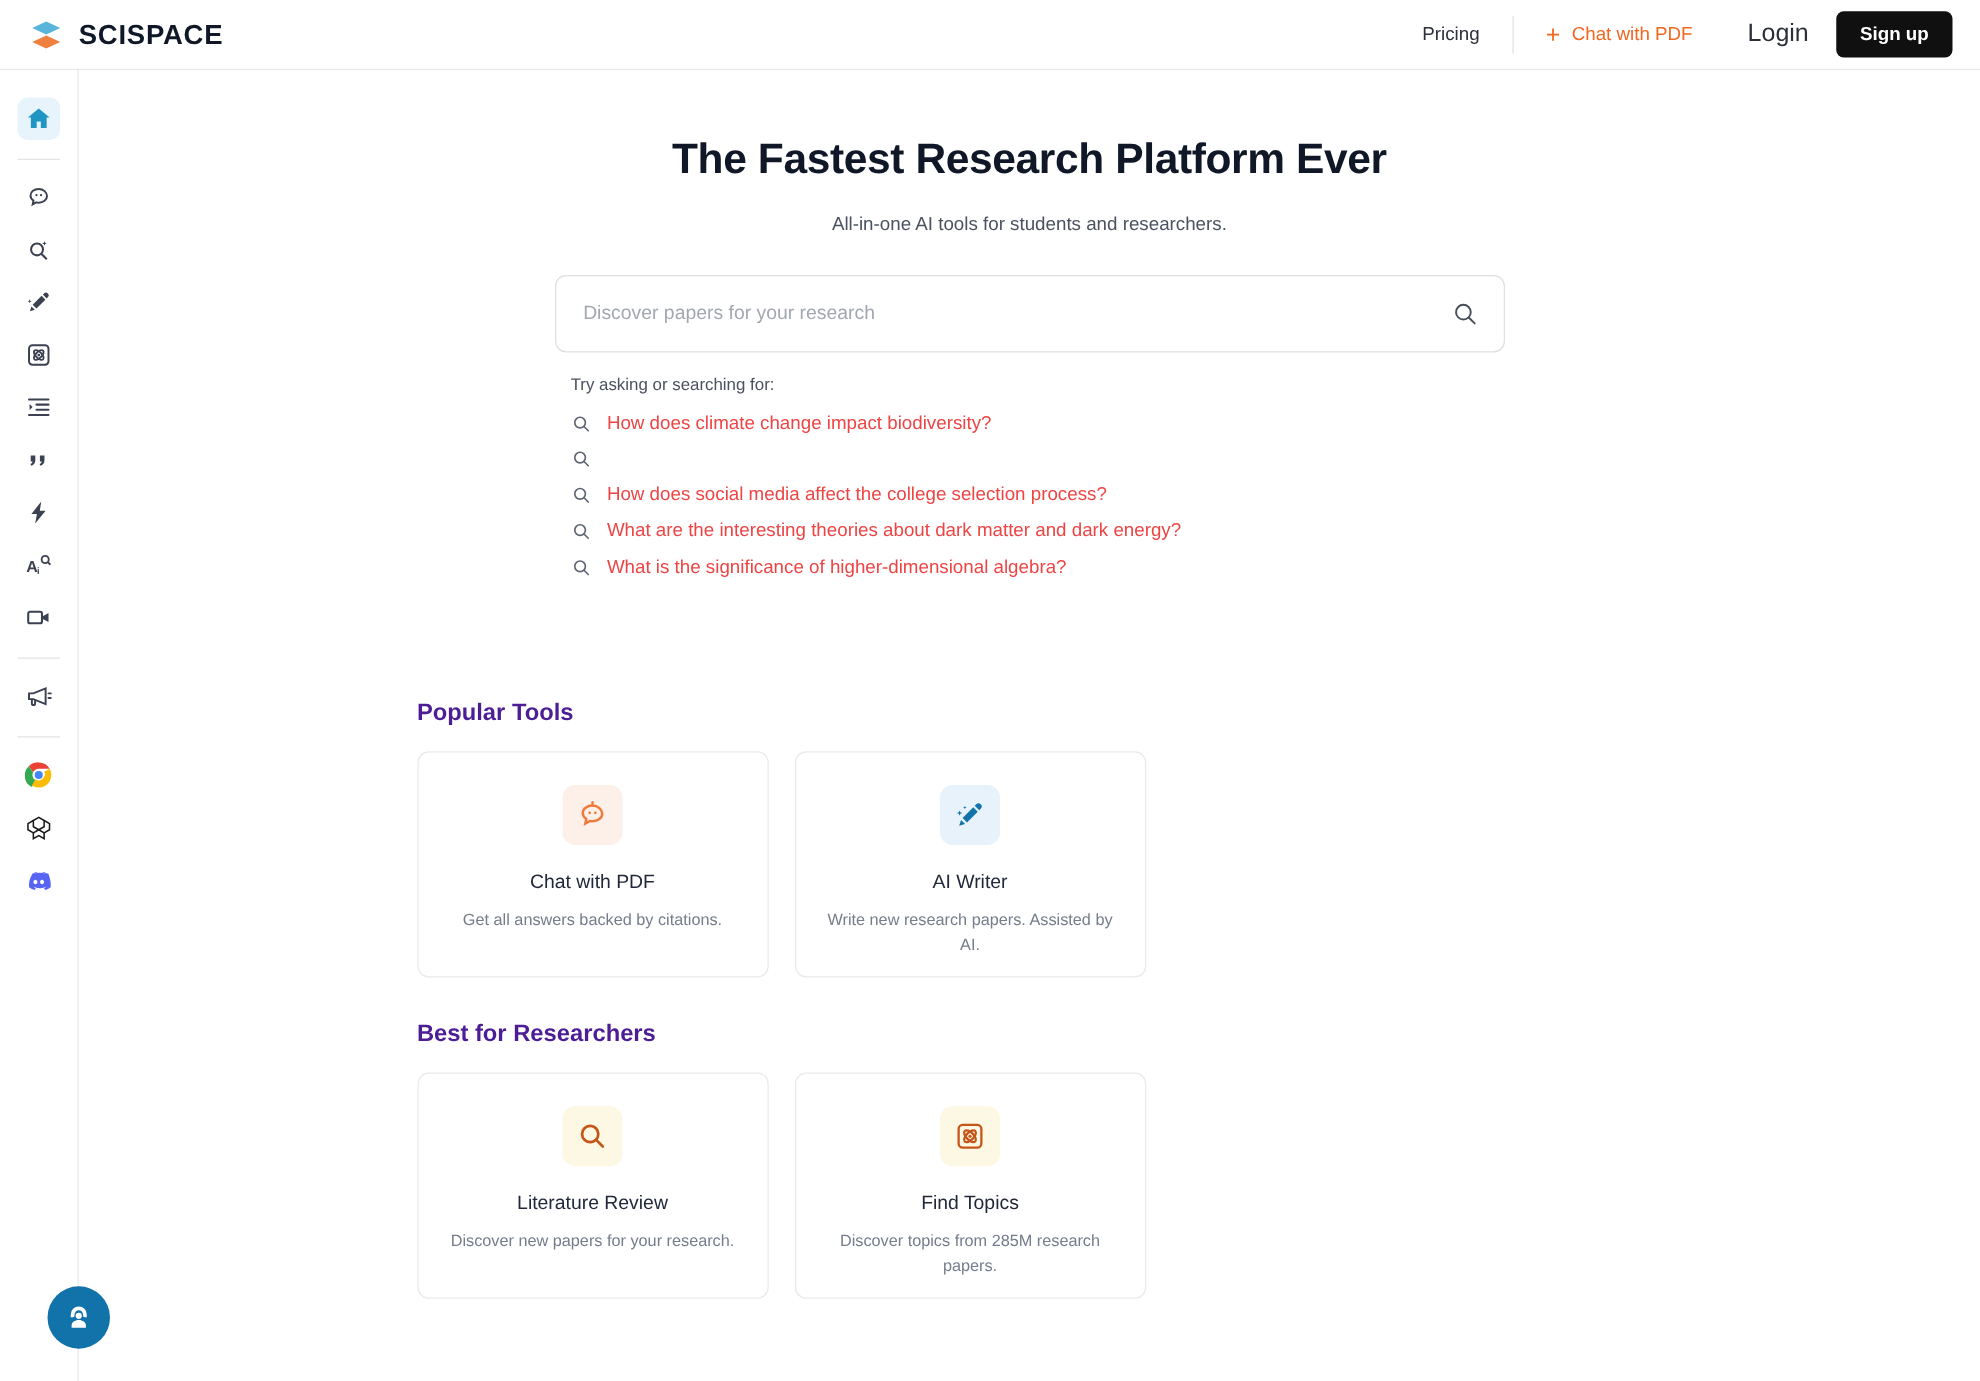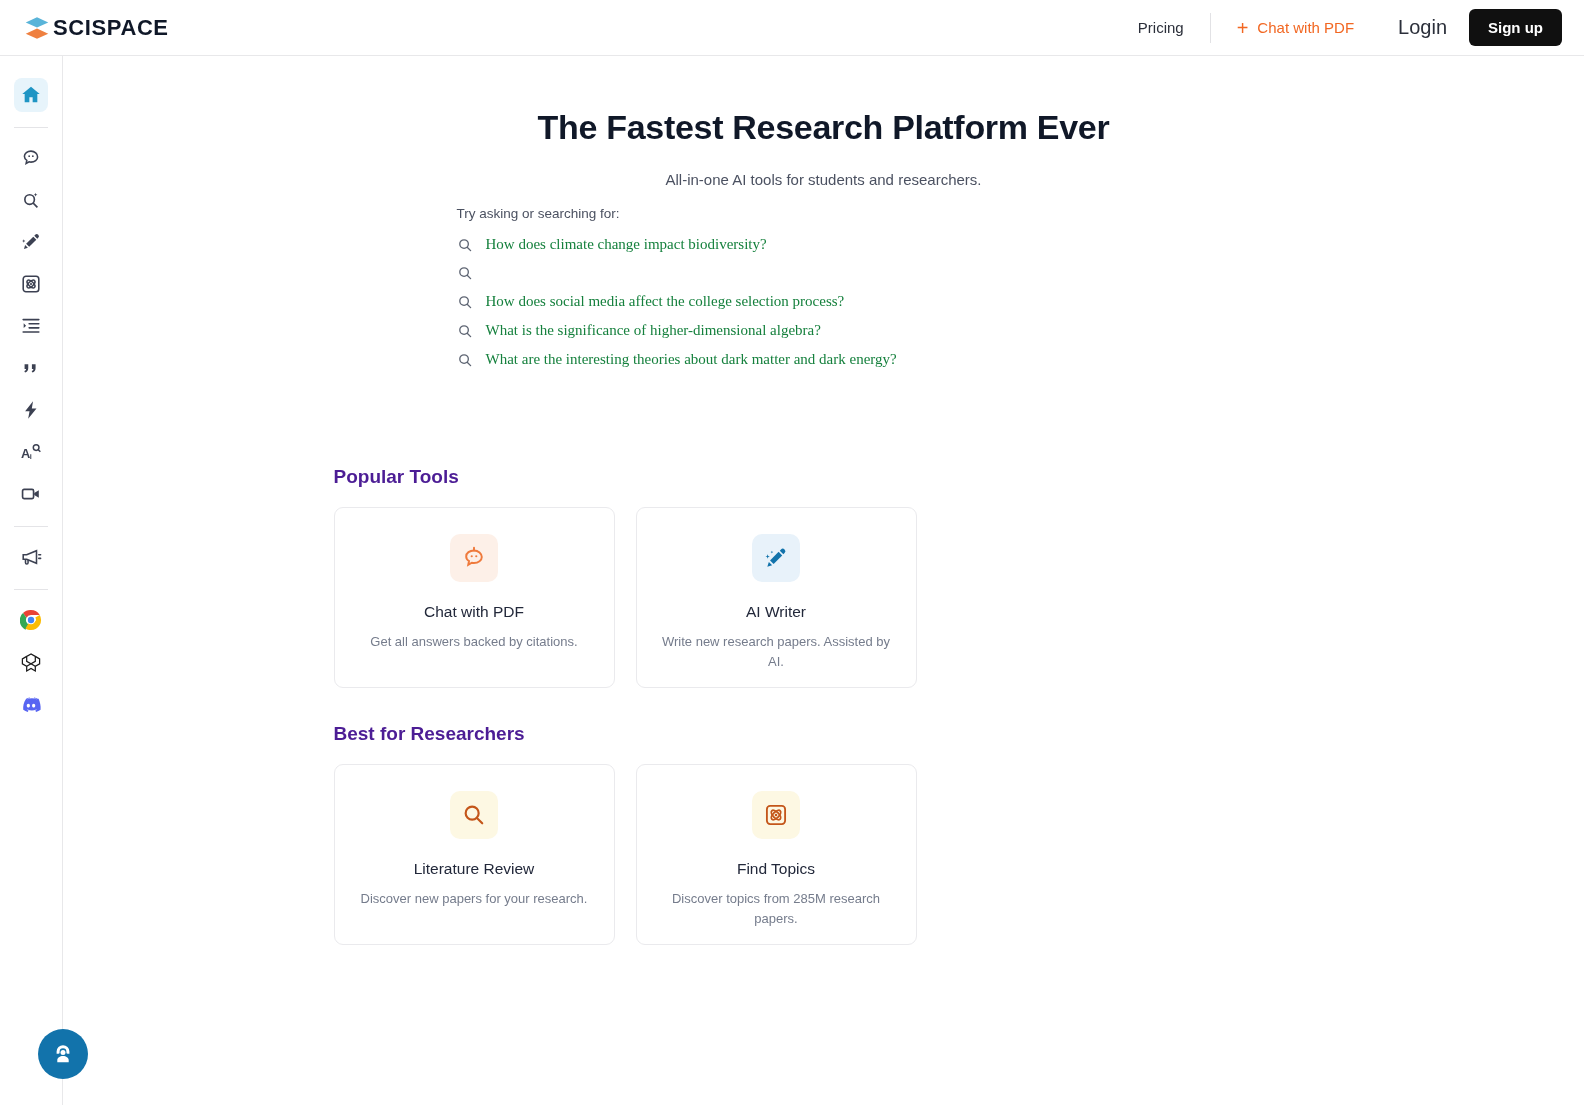--- a/index.html
+++ b/index.html
@@ -14,21 +14,21 @@
   
   .header {
     position: absolute; top: 0; left: 0;
     width: 1584px; height: 56px;
     background: #fff;
     border-bottom: 1px solid #e8e8ea;
     display: flex; align-items: center;
     z-index: 20;
   }
   .logo-wrap {
-    display: flex; align-items: center; gap: 1px;
+    display: flex; align-items: center; gap: 11px;
     margin-left: 22px;
   }
   .logo-mark { width: 30px; height: 30px; display: block; }
   .logo-text {
     font-size: 22px; font-weight: 700; letter-spacing: 0.6px;
     color: #101828;
   }
   .nav-right {
     margin-left: auto; display: flex; align-items: center;
     gap: 0; margin-right: 22px; height: 100%;
@@ -115,21 +115,21 @@
     width: 760px; margin: 18px auto 0 auto;
     padding-left: 13px;
   }
   .suggest-label { font-size: 13.5px; color: #4b5161; margin-bottom: 9px; }
   .suggest-row {
     display: flex; align-items: center; gap: 13px;
     padding: 6px 0; cursor: pointer;
   }
   .suggest-row .sq { flex: none; color:#5d6472; display:flex; }
   .suggest-text {
-    font-size: 15px; color: #15803d; font-family: Liberation Serif, serif;
+    font-size: 15px; color: #ef4444;
   }
 
   
   .section { width: 1000px; margin: 0 auto; padding-left: 10px; }
   .sec-pop { margin-top: 92px; }
   .sec-res { margin-top: 35px; }
   .sec-title {
     font-size: 19px; font-weight: 700; color: #4c1d95;
     margin-bottom: 19px;
   }
@@ -306,20 +306,29 @@
     </svg>
   </div>
 
 </div>
 
 <div class="main">
 
   <h1 class="hero-title">The Fastest Research Platform Ever</h1>
   <p class="hero-sub">All-in-one AI tools for students and researchers.</p>
 
+  <div class="search-wrap">
+    <input class="search-input" type="text" placeholder="Discover papers for your research" style="">
+    <button class="search-btn">
+      <svg width="22" height="22" viewBox="0 0 24 24" fill="none" stroke="#4a4f5c" stroke-width="1.7">
+        <circle cx="10.6" cy="10.6" r="6.4"></circle>
+        <line x1="15.3" y1="15.3" x2="20.4" y2="20.4" stroke-linecap="round"></line>
+      </svg>
+    </button>
+  </div>
 
   <div class="suggest-block">
     <div class="suggest-label">Try asking or searching for:</div>
 
     <div class="suggest-row">
       <span class="sq">
         <svg width="16" height="16" viewBox="0 0 24 24" fill="none" stroke="currentColor" stroke-width="2">
           <circle cx="10.6" cy="10.6" r="6.4"></circle>
             <line x1="15.3" y1="15.3" x2="20.4" y2="20.4" stroke-linecap="round"></line>
         </svg>
@@ -346,31 +355,31 @@
       <span class="suggest-text">How does social media affect the college selection process?</span>
     </div>
 
     <div class="suggest-row">
       <span class="sq">
         <svg width="16" height="16" viewBox="0 0 24 24" fill="none" stroke="currentColor" stroke-width="2">
           <circle cx="10.6" cy="10.6" r="6.4"></circle>
             <line x1="15.3" y1="15.3" x2="20.4" y2="20.4" stroke-linecap="round"></line>
         </svg>
       </span>
-      <span class="suggest-text">What is the significance of higher-dimensional algebra?</span>
+      <span class="suggest-text">What are the interesting theories about dark matter and dark energy?</span>
     </div>
 
     <div class="suggest-row">
       <span class="sq">
         <svg width="16" height="16" viewBox="0 0 24 24" fill="none" stroke="currentColor" stroke-width="2">
           <circle cx="10.6" cy="10.6" r="6.4"></circle>
             <line x1="15.3" y1="15.3" x2="20.4" y2="20.4" stroke-linecap="round"></line>
         </svg>
       </span>
-      <span class="suggest-text">What are the interesting theories about dark matter and dark energy?</span>
+      <span class="suggest-text">What is the significance of higher-dimensional algebra?</span>
     </div>
   </div>
 
   <div class="section sec-pop">
     <div class="sec-title">Popular Tools</div>
     <div class="card-row">
 
       <div class="card">
         <div class="card-icon" style="background:#fdf0e8">
           <svg width="26" height="26" viewBox="0 0 24 24" fill="none" stroke="#ef7a3c" stroke-width="1.8">

